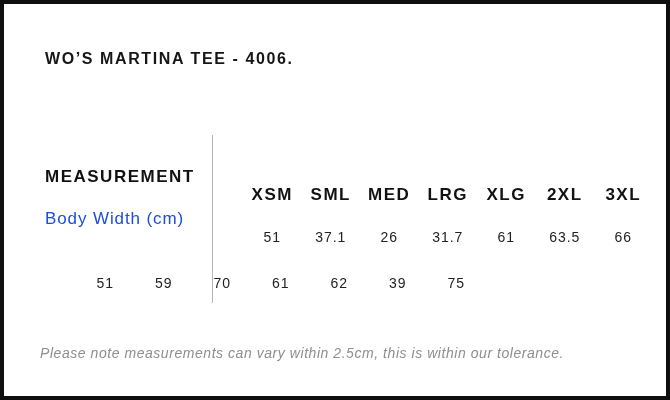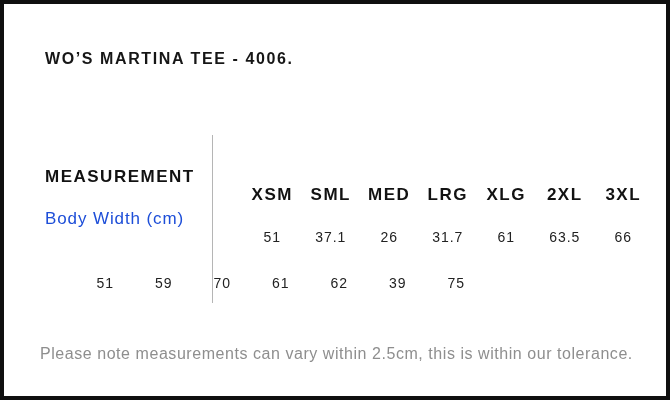--- a/index.html
+++ b/index.html
@@ -80,21 +80,22 @@
   .value {
     font-size: 14px;
     letter-spacing: 1px;
     color: #222222;
   }
   .note {
     position: absolute;
     left: 36px;
     top: 341px;
     margin: 0;
-    font-size: 16px;
+    font-size: 14px;
+    font-style: italic;
     letter-spacing: 0.55px;
     color: #8e8e8e;
     white-space: nowrap;
   }
 </style>
 </head>
 <body>
 
 <div class="page">
 

